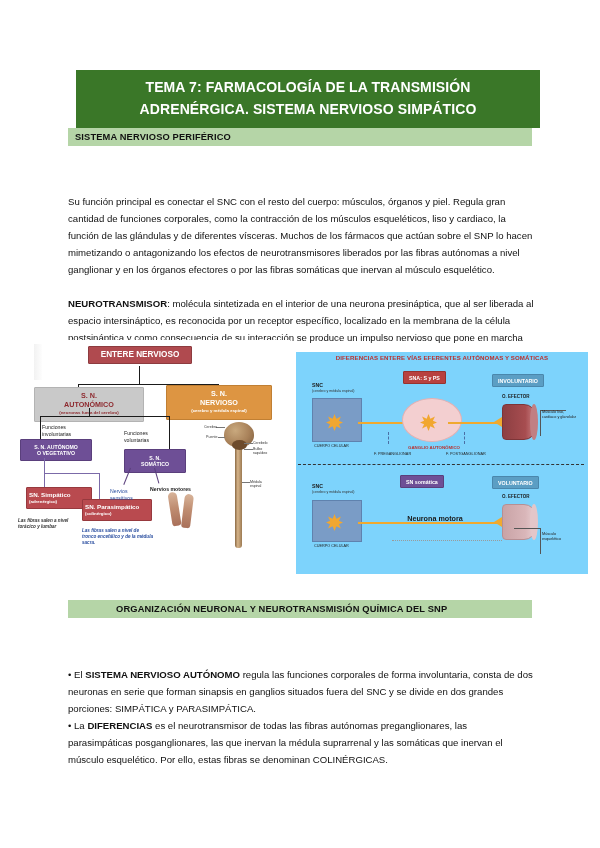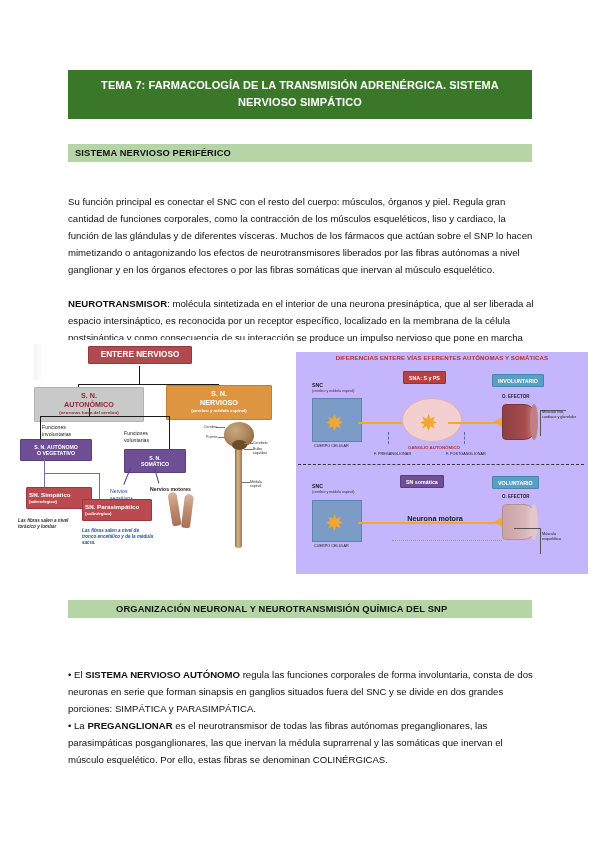--- a/index.html
+++ b/index.html
@@ -17,45 +17,45 @@
   .page {
     width: 600px; height: 848px;
     position: relative;
     background: #ffffff;
     padding: 0;
   }
 
   
   .title-banner {
     position: absolute;
-    left: 68px; top: 70px;
+    left: 76px; top: 70px;
     width: 464px;
     background: #3a7728;
     color: #ffffff;
     text-align: center;
     font-weight: bold;
-    font-size: 11px;
+    font-size: 14px;
     line-height: 1.55;
     padding: 7px 14px 8px 14px;
     letter-spacing: 0.1px;
   }
 
   
   .section-header {
     position: absolute;
     left: 68px;
     width: 464px;
     background: #b5d5a7;
     color: #111111;
     font-weight: bold;
     font-size: 9.3px;
     letter-spacing: 0.15px;
     padding: 4px 6px 4px 7px;
   }
-  #sec-snp { top: 128px; margin-top: 16px; }
+  #sec-snp { top: 128px; }
   #sec-org { top: 600px; padding-left: 48px; }
 
   
   .para {
     position: absolute;
     left: 68px;
     width: 466px;
     font-size: 9.6px;
     line-height: 1.78;
     text-align: left;
@@ -211,21 +211,21 @@
     border-radius: 5px 5px 3px 3px;
   }
   .leg-a { left: 4px; top: 0; transform: rotate(-9deg); }
   .leg-b { left: 17px; top: 2px; transform: rotate(7deg); }
 
   
   .diag-right {
     position: absolute;
     left: 296px; top: 12px;
     width: 292px; height: 222px;
-    background: #c4b5fd;
+    background: #7dd3fc;
   }
   .dr-title {
     position: absolute; left: 6px; top: 2px; width: 280px;
     text-align: center; color: #b8312f;
     font-weight: bold; font-size: 6.1px; letter-spacing: .1px;
   }
   .badge {
     position: absolute; text-align: center; color: #fff;
     font-weight: bold; font-size: 5.3px; padding: 2.5px 5px;
     border-radius: 1px;
@@ -461,16 +461,16 @@
       <div class="tiny t-cuerpo2">CUERPO CELULAR</div>
       <div class="dotted-under"></div>
     </div>
 
   </div>
 
   <div class="section-header" id="sec-org">ORGANIZACIÓN NEURONAL Y NEUROTRANSMISIÓN QUÍMICA DEL SNP</div>
 
   <div class="para" id="bullets">
     <span class="bullet-line"><span>• El </span><b>SISTEMA NERVIOSO AUTÓNOMO</b><span> regula las funciones corporales de forma involuntaria, consta de dos neuronas en serie que forman sinapsis en ganglios situados fuera del SNC y se divide en dos grandes porciones: SIMPÁTICA y PARASIMPÁTICA.</span></span>
-    <span class="bullet-line"><span>• La </span><b>PREGANGLIONAR</b><span> es el neurotransmisor de todas las fibras autónomas preganglionares, las parasimpáticas posganglionares, las que inervan la médula suprarrenal y las somáticas que inervan el músculo esquelético. Por ello, estas fibras se denominan COLINÉRGICAS.</span></span>
+    <span class="bullet-line"><span>• La </span><b>DIFERENCIAS</b><span> es el neurotransmisor de todas las fibras autónomas preganglionares, las parasimpáticas posganglionares, las que inervan la médula suprarrenal y las somáticas que inervan el músculo esquelético. Por ello, estas fibras se denominan COLINÉRGICAS.</span></span>
   </div>
 
 </div>
 
 </body></html>

